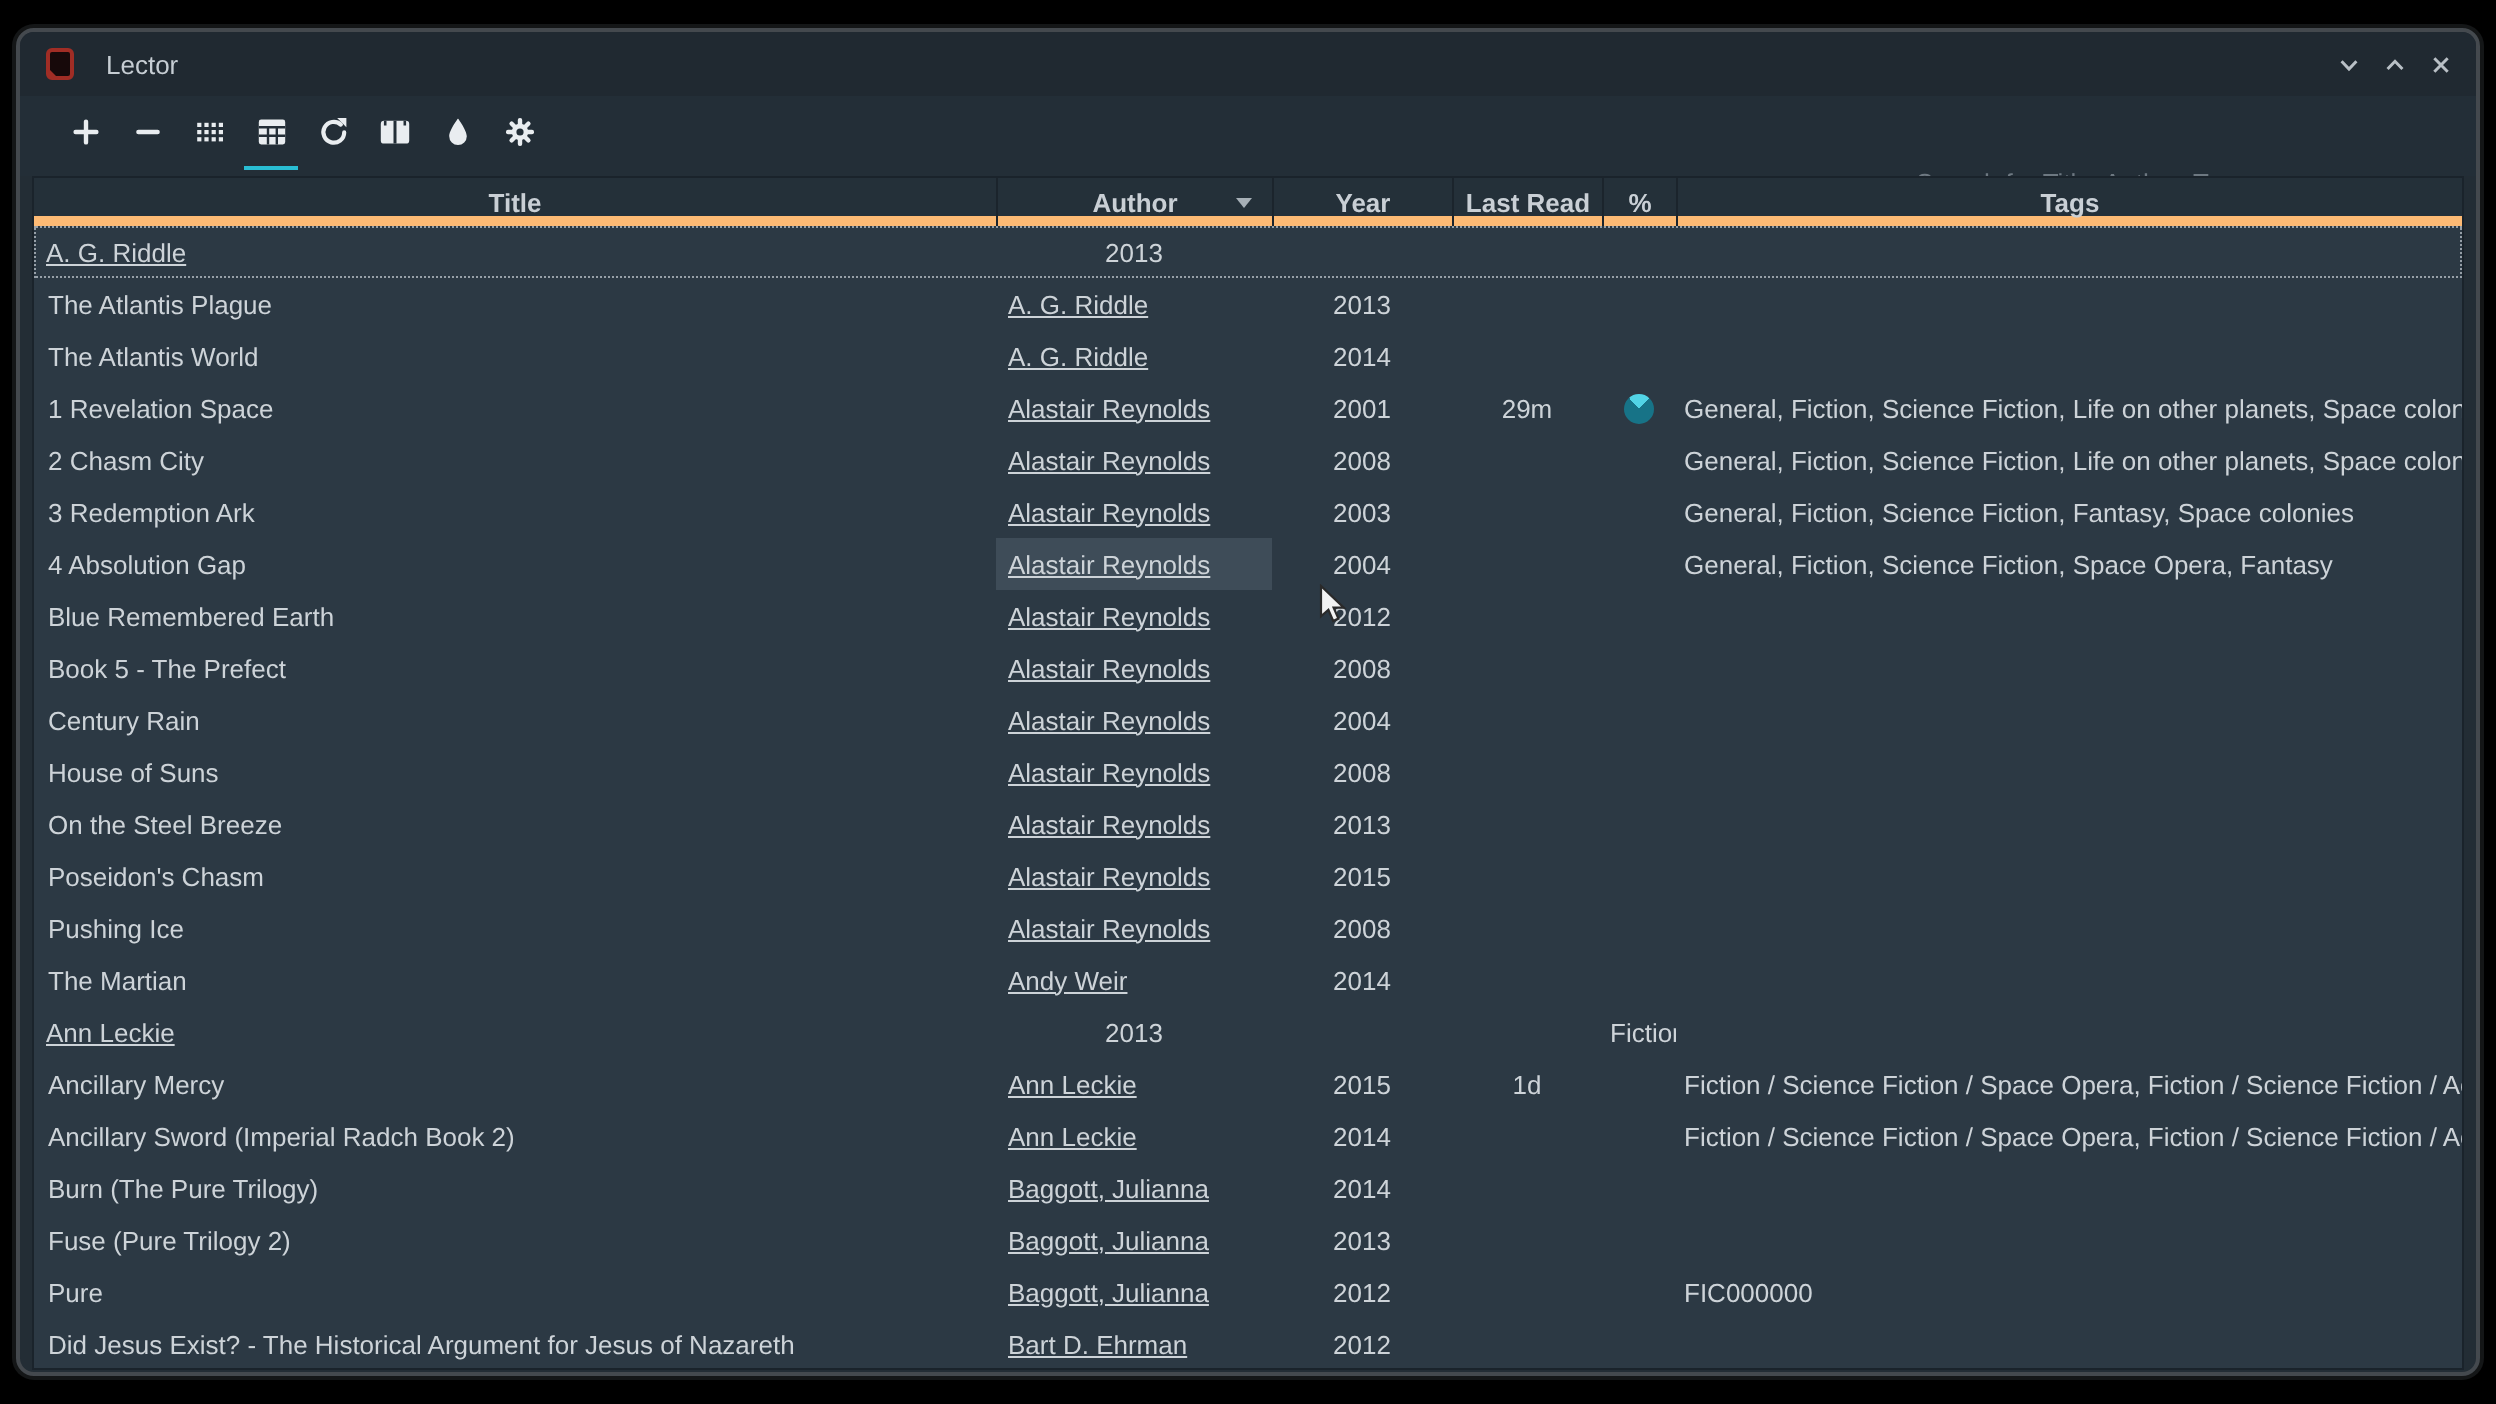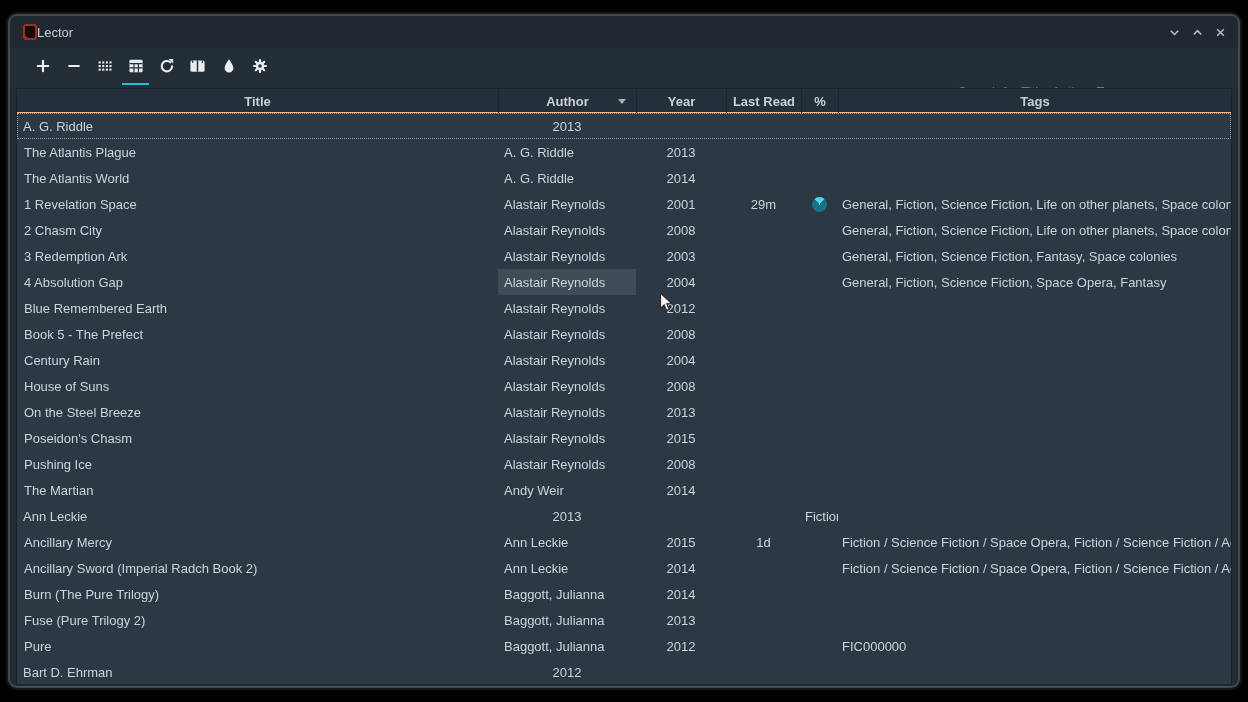--- a/index.html
+++ b/index.html
@@ -10,21 +10,21 @@
             background:#232d35; border:2px solid #44494e; border-radius:9px;
             box-shadow:0 0 0 2px #141617, 0 8px 22px rgba(0,0,0,.65); overflow:hidden; }
 
   
   .titlebar { position:absolute; left:0; top:0; right:0; height:32px; background:#202931;
               display:flex; align-items:center; padding:0 10px; }
   .app-logo { width:14px; height:16px; border:2px solid #a02d25; border-radius:3px;
               background:#17090a; position:relative; margin-left:3px; }
   .app-logo::after { content:""; position:absolute; left:-1px; bottom:-1px; width:0; height:0;
               border-left:5px solid #a02d25; border-top:5px solid transparent; }
-  .win-title { color:#c6cdd3; font-size:13px; margin-left:0; }
+  .win-title { color:#c6cdd3; font-size:13px; margin-left:16px; }
   .win-controls { margin-left:auto; display:flex; align-items:center; gap:7px; }
   .win-btn { width:16px; height:16px; display:flex; align-items:center; justify-content:center;
              cursor:default; background:none; border:none; }
 
   
   .toolbar { position:absolute; left:0; top:32px; right:0; height:40px; background:#232e37; }
   .tool-group { position:absolute; left:18px; top:3px; display:flex; gap:2px; }
   .tbtn { width:29px; height:30px; background:none; border:none; position:relative;
           display:flex; align-items:center; justify-content:center; }
   .tbtn.active::after { content:""; position:absolute; left:1px; right:1px; bottom:-4px;
@@ -32,33 +32,33 @@
   .search-wrap { position:absolute; right:16px; top:6px; width:268px; }
   .search-input { width:100%; background:transparent; border:none; outline:none;
           border-bottom:1px solid #737d86; color:#cdd3d8; font-size:13px; padding:4px 4px 7px 4px;
           font-family:"Liberation Sans","DejaVu Sans",sans-serif;margin-top:26px; }
   .search-input::placeholder { color:#6d7881; }
 
   
   .table { position:absolute; left:6px; top:72px; width:1216px; height:597px;
            background:#2c3944; border:1px solid #1a232b; overflow:hidden; }
   .grid { display:grid; grid-template-columns:481px 138px 90px 75px 37px minmax(0,1fr); }
-  .thead { background:#243039; border-bottom:1px solid #fdba74; height:24px; }
+  .thead { background:#243039; border-bottom:5px solid #fdba74; height:24px; }
   .hcell { display:flex; align-items:center; justify-content:center; gap:6px;
            color:#c9cfd5; font-size:13px; font-weight:600; height:24px;
            border-left:1px solid #1b242c; cursor:default; position:relative; }
   .hcell:first-child { border-left:none; }
   .sort-arrow { width:0; height:0; border-left:4px solid transparent; border-right:4px solid transparent;
            border-top:5px solid #a7b0b7; position:absolute; right:10px; top:10px; }
 
   .row { height:26px; color:#cdd3d8; font-size:13px; cursor:default; }
   .row.focused { outline:1px dotted #97a0a8; outline-offset:-1px; }
   .cell { display:flex; align-items:center; overflow:hidden; white-space:nowrap; height:26px; }
   .c-title  { padding-left:7px; }
-  .c-author { padding-left:6px; }
+  .c-author { padding-left:6px;text-decoration:underline; }
   .c-author.hl { background:#3e4c58; }
   .c-year, .c-lastread, .c-pct { justify-content:center; }
   .c-tags { padding-left:4px; }
 
   .pie { width:15px; height:15px; border-radius:50%;
          background:conic-gradient(from 318deg, var(--pie-light) 0deg 85deg, var(--pie-dark) 85deg 360deg); }
 
   
   .cursor { position:absolute; left:659px; top:292px; pointer-events:none; z-index:50; }
 </style>
@@ -367,20 +367,21 @@
         </div>
         <div class="row grid">
           <div class="cell c-title">Pure</div>
           <div class="cell c-author">Baggott, Julianna</div>
           <div class="cell c-year">2012</div>
           <div class="cell c-lastread"></div>
           <div class="cell c-pct"></div>
           <div class="cell c-tags">FIC000000</div>
         </div>
         <div class="row grid">
+          <div class="cell c-title">Did Jesus Exist? - The Historical Argument for Jesus of Nazareth</div>
           <div class="cell c-author">Bart D. Ehrman</div>
           <div class="cell c-year">2012</div>
           <div class="cell c-lastread"></div>
           <div class="cell c-pct"></div>
           <div class="cell c-tags"></div>
         </div>
       </div>
   </div>
 
 </div>

